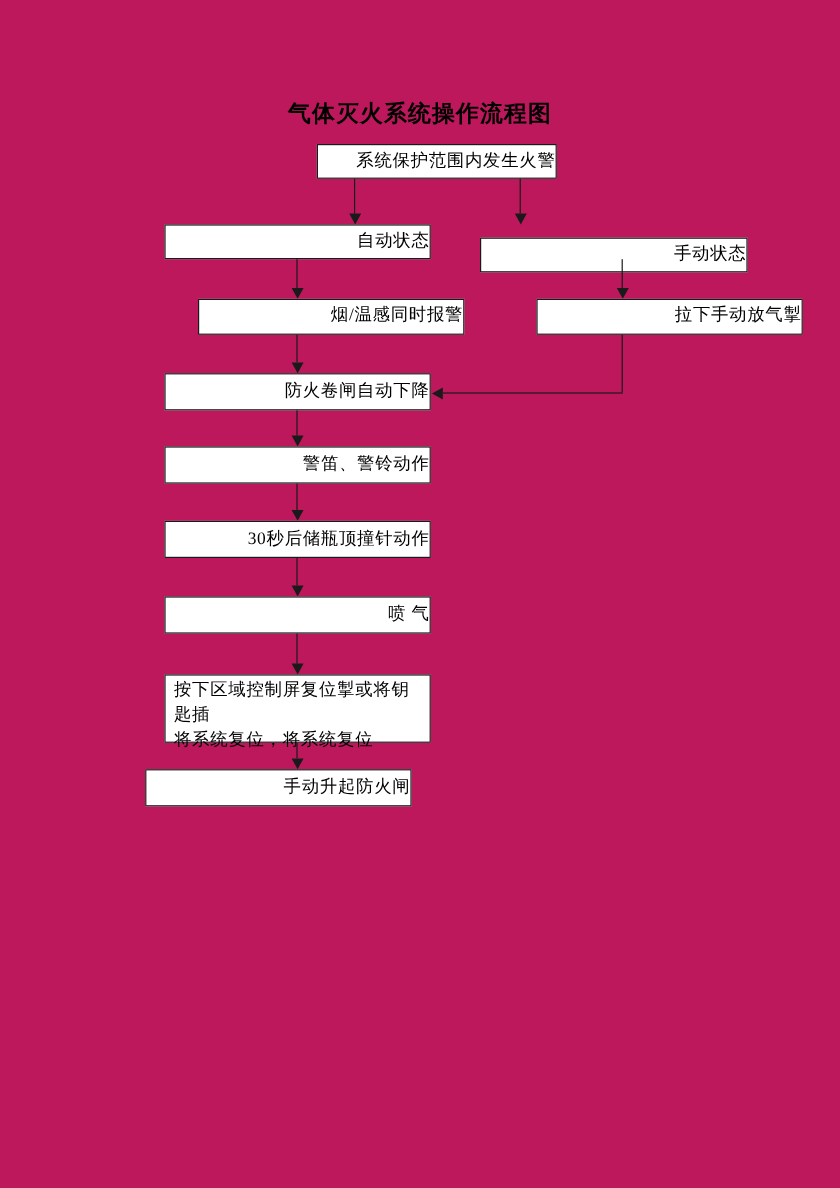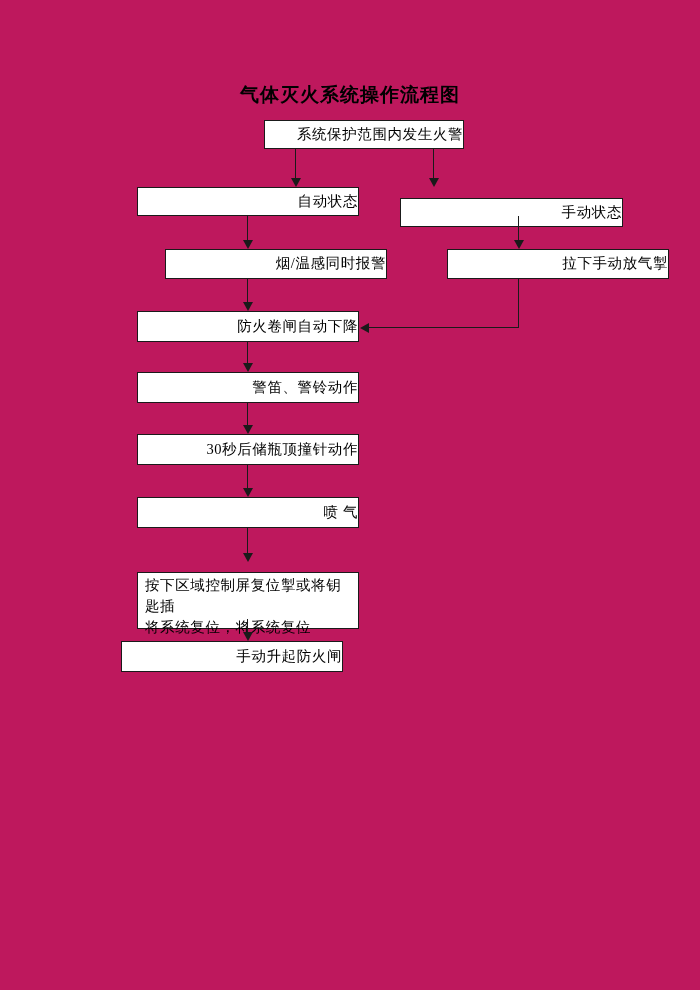--- a/index.html
+++ b/index.html
@@ -46,21 +46,20 @@
     justify-content: center;
     text-align: right;
     line-height: 1.45;
     font-family: "Liberation Serif", "DejaVu Serif", serif;
   }
   .node.left-align {
     justify-content: flex-start;
     text-align: left;
     padding: 16px 6px 4px 7px;
     align-items: center;
-    margin-top: 10px;
   }
   .node .txt { display: block; width: 100%; }
   .node.left-align .txt { width: 100%; }
 
   
   .vline {
     position: absolute;
     width: 0;
     border-left: 1.3px solid #1a1a1a;
   }

